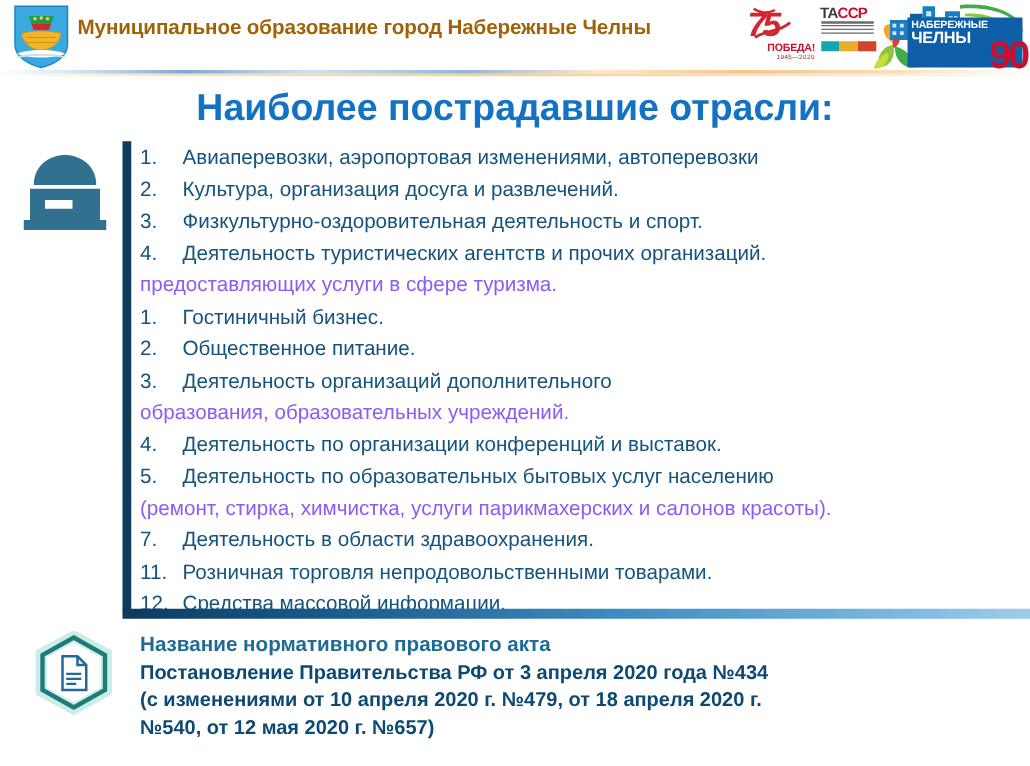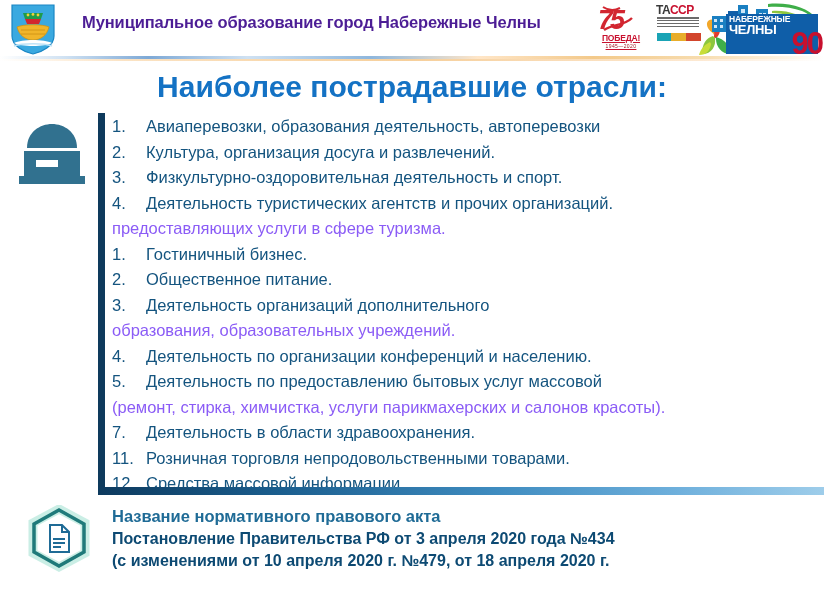--- a/index.html
+++ b/index.html
@@ -45,25 +45,25 @@
   
   .coat {
     position: absolute;
     left: 9px;
     top: 3px;
     width: 48px;
     height: 52px;
   }
   .header-title {
     position: absolute;
-    left: 82px;
+    left: 62px;
     top: 13px;
     font-size: 16.5px;
     font-weight: bold;
-    color: #4c1d95;
+    color: #a16207;
     letter-spacing: -0.1px;
     white-space: nowrap;
   }
 
   
   .logos {
     position: absolute;
     right: 2px;
     top: 0px;
     height: 56px;
@@ -87,26 +87,25 @@
     position: absolute;
     left: 110px;
     top: 0px;
     width: 122px;
     height: 56px;
   }
   .l-txt-pobeda {
     position: absolute;
     left: 0; bottom: 5px;
     width: 62px;
-    text-align: center;
+    text-align: right;
     font-size: 8.5px;
     font-weight: bold;
     color: #c8102e;
     letter-spacing: -0.2px;
-    text-decoration: underline;
   }
   .l-txt-pobeda small {
     display: block;
     font-size: 5px;
     color: #a0151f;
     letter-spacing: 0.4px;
     font-weight: normal;
   }
   .l-tassr-top {
     position: absolute;
@@ -372,21 +371,21 @@
     <rect x="22" y="42" width="22" height="7" fill="#ffffff"></rect>
     <rect x="5" y="58" width="66" height="8" fill="#31718f"></rect>
   </svg>
 </div>
 
 <div class="list-bar"></div>
 <div class="list-wrap">
 
   <div class="li">
     <span class="num">1.</span>
-    <span class="txt">Авиаперевозки, образования деятельность, автоперевозки</span>
+    <span class="txt">Авиаперевозки, аэропортовая изменениями, автоперевозки</span>
   </div>
   <div class="li">
     <span class="num">2.</span>
     <span class="txt">Культура, организация досуга и развлечений.</span>
   </div>
   <div class="li">
     <span class="num">3.</span>
     <span class="txt">Физкультурно-оздоровительная деятельность и спорт.</span>
   </div>
   <div class="li">
@@ -404,25 +403,25 @@
     <span class="txt">Общественное питание.</span>
   </div>
   <div class="li">
     <span class="num">3.</span>
     <span class="txt">Деятельность организаций дополнительного</span>
   </div>
   <div class="cont">образования, образовательных учреждений.</div>
 
   <div class="li">
     <span class="num">4.</span>
-    <span class="txt">Деятельность по организации конференций и населению.</span>
+    <span class="txt">Деятельность по организации конференций и выставок.</span>
   </div>
   <div class="li">
     <span class="num">5.</span>
-    <span class="txt">Деятельность по предоставлению бытовых услуг массовой</span>
+    <span class="txt">Деятельность по образовательных бытовых услуг населению</span>
   </div>
   <div class="cont">(ремонт, стирка, химчистка, услуги парикмахерских и салонов красоты).</div>
 
   <div class="li">
     <span class="num">7.</span>
     <span class="txt">Деятельность в области здравоохранения.</span>
   </div>
   <div class="li">
     <span class="num">11.</span>
     <span class="txt">Розничная торговля непродовольственными товарами.</span>
@@ -443,13 +442,14 @@
     <path d="M24 20 h12 l7 7 v20 h-19 z" fill="#ffffff" stroke="#1f6b96" stroke-width="2"></path>
     <path d="M36 20 v7 h7" fill="none" stroke="#1f6b96" stroke-width="2"></path>
     <path d="M27 34 h12 M27 38 h12 M27 42 h8" stroke="#1f6b96" stroke-width="1.8"></path>
   </svg>
 </div>
 
 <div class="footer">
   <div class="footer-head">Название нормативного правового акта</div>
   <div class="footer-line">Постановление Правительства РФ от 3 апреля 2020 года №434</div>
   <div class="footer-line">(с изменениями от 10 апреля 2020 г. №479, от 18 апреля 2020 г.</div>
+  <div class="footer-line">№540, от 12 мая 2020 г. №657)</div>
 </div>
 
 </body></html>

